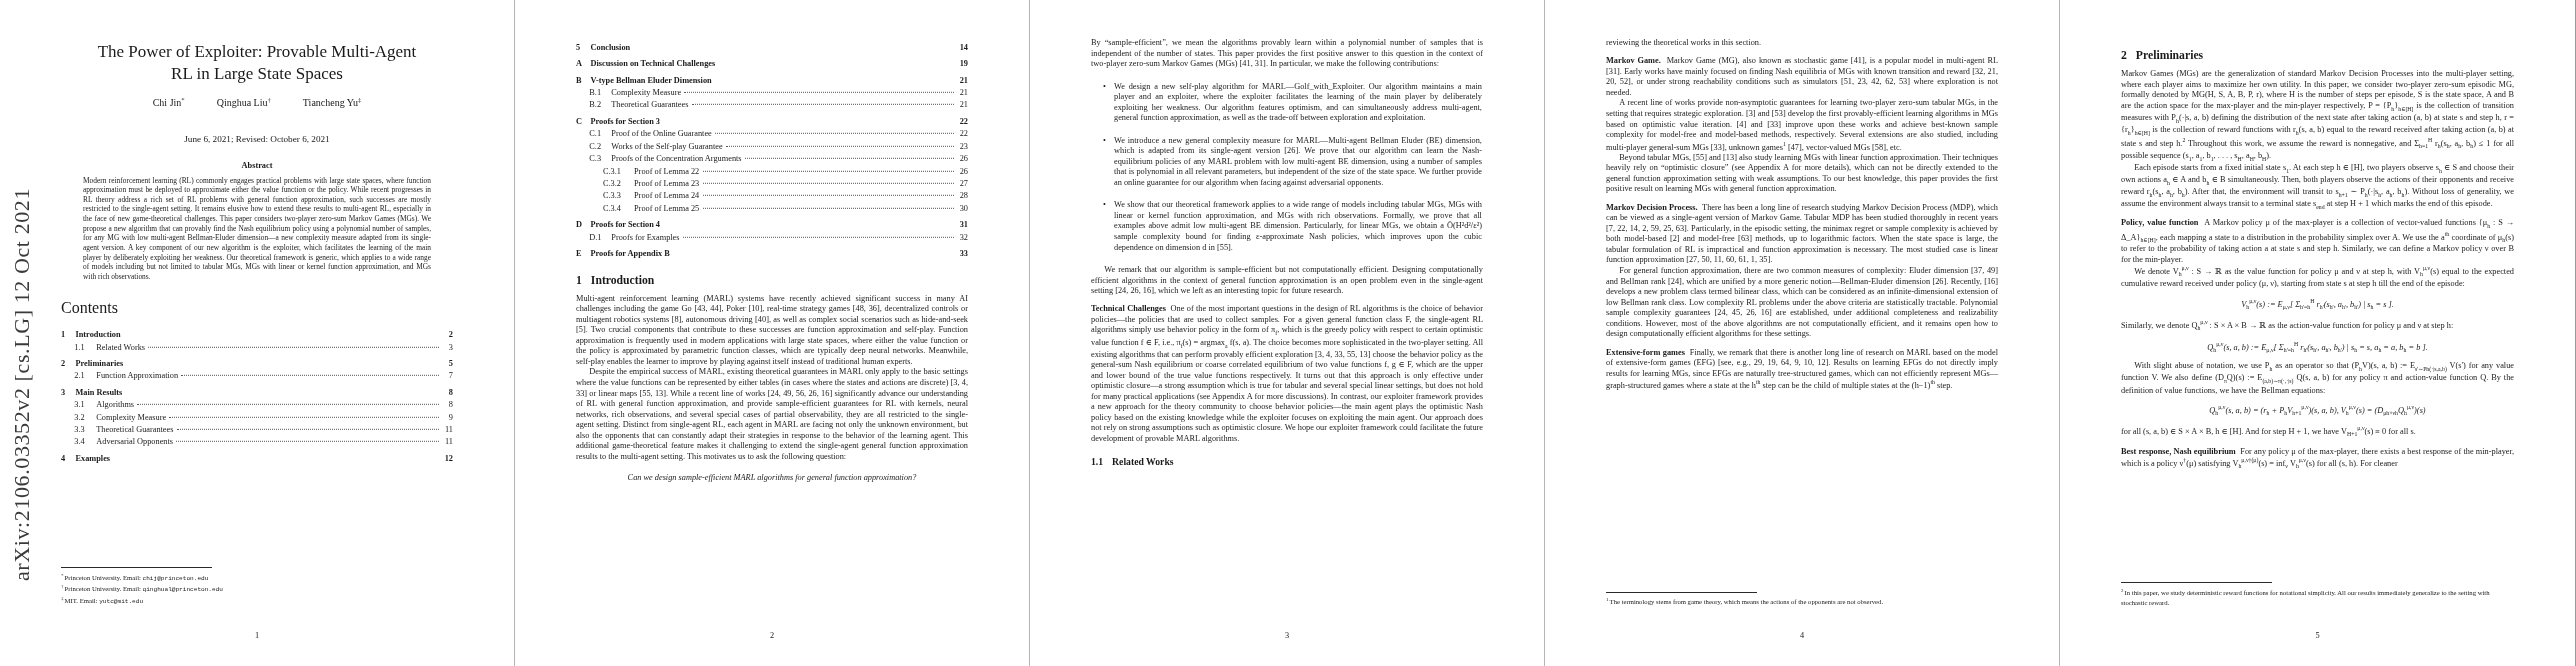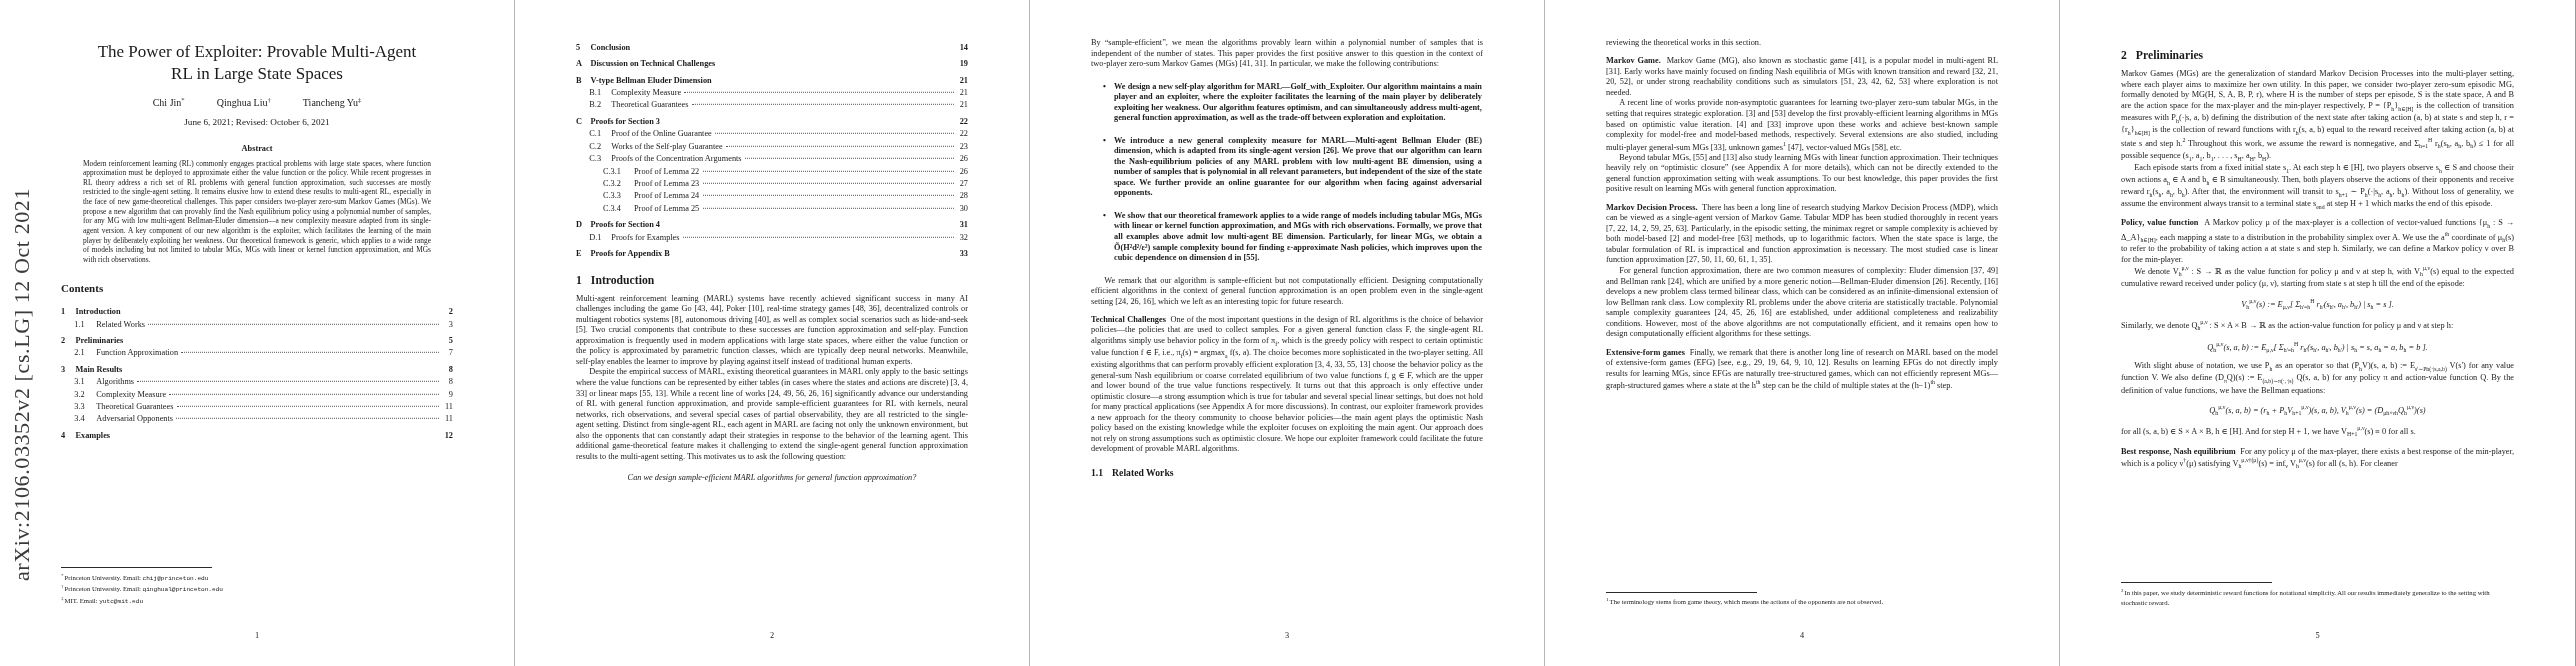--- a/index.html
+++ b/index.html
@@ -22,27 +22,27 @@
     position:absolute; left:9px; top:581px;
     transform:rotate(-90deg); transform-origin:left top;
     white-space:nowrap; font-size:22px; letter-spacing:0.6px; color:#3a3a3a;
   }
   .title {
     font-size:17px; text-align:center; line-height:1.25;
     max-width:333px; margin:3.3px auto 0 auto;
   }
   .authors { display:flex; justify-content:center; gap:32px; font-size:10px; margin-top:12.2px; }
   .authors sup { font-size:6.7px; }
-  .date { text-align:center; font-size:9.2px; margin-top:9px; }
+  .date { text-align:center; font-size:9.2px; margin-top:26px; }
 
   .abstract { margin:16.7px 22px 0 22px; }
   .abstract-head { text-align:center; font-weight:bold; font-size:8.3px; margin-bottom:5.6px; }
   .abstract-text { font-size:7.4px; line-height:1.3; text-align:justify; }
 
-  .contents-head { font-size:11px; font-weight:bold; margin:18px 0 7.8px 0; }
+  .contents-head { font-size:16px; font-weight:normal; margin:18px 0 7.8px 0; }
 
   
   .toc-row { display:flex; align-items:baseline; font-size:8.3px; line-height:1.5; }
   .toc-row.lvl1 { font-weight:bold; margin-top:3.9px; }
   .toc-row.lvl2 { padding-left:13.3px; }
   .toc-row.lvl3 { padding-left:27px; }
   .toc-num { flex:0 0 auto; }
   .toc-row.lvl1 .toc-num { min-width:14.5px; }
   .toc-row.lvl2 .toc-num { min-width:22px; }
   .toc-row.lvl3 .toc-num { min-width:31px; }
@@ -61,21 +61,21 @@
   .heading { font-weight:bold; }
   .heading .hnum { margin-right:9px; }
   .heading.h1 { font-size:11.7px; margin:15.6px 0 7.2px 0; }
   .heading.h2 { font-size:9.7px; margin:12.2px 0 6.1px 0; }
   .blocks > .heading:first-child { margin-top:11px; }
   .eq { text-align:center; font-size:8.3px; font-style:italic; margin:8.3px 0; }
   .eq sup, .eq sub { font-size:5.8px; font-style:normal; }
   .para sup, .para sub, .bullets sup, .bullets sub { font-size:5.8px; }
   .quote { text-align:center; font-style:italic; font-size:8.3px; margin:11px 14.5px 0 14.5px; }
   ul.bullets { list-style:none; margin:5.6px 0; padding-left:23px; }
-  ul.bullets li { position:relative; text-align:justify; font-size:8.3px; line-height:1.27; margin:12px 0; padding-right:1.1px;font-weight:bold; }
+  ul.bullets li { position:relative; text-align:justify; font-size:8.3px; line-height:1.27; margin:12px 0; padding-right:1.1px; }
   ul.bullets li::before { content:"•"; position:absolute; left:-11px; }
 
   
   .footnotes { margin-top:auto; padding-top:5.6px; }
   .fnrule { width:151px; border-top:0.6px solid #2a2a2a; margin-bottom:3.9px; }
   .fn-row { font-size:6.7px; line-height:1.4; }
   .fn-row sup { font-size:5px; margin-right:1.1px; }
   .mono { font-family:"Liberation Mono","DejaVu Sans Mono",monospace; font-size:6.1px; }
   .pageno { position:absolute; bottom:27px; left:0; width:100%; text-align:center; font-size:8.3px; }
 </style>

